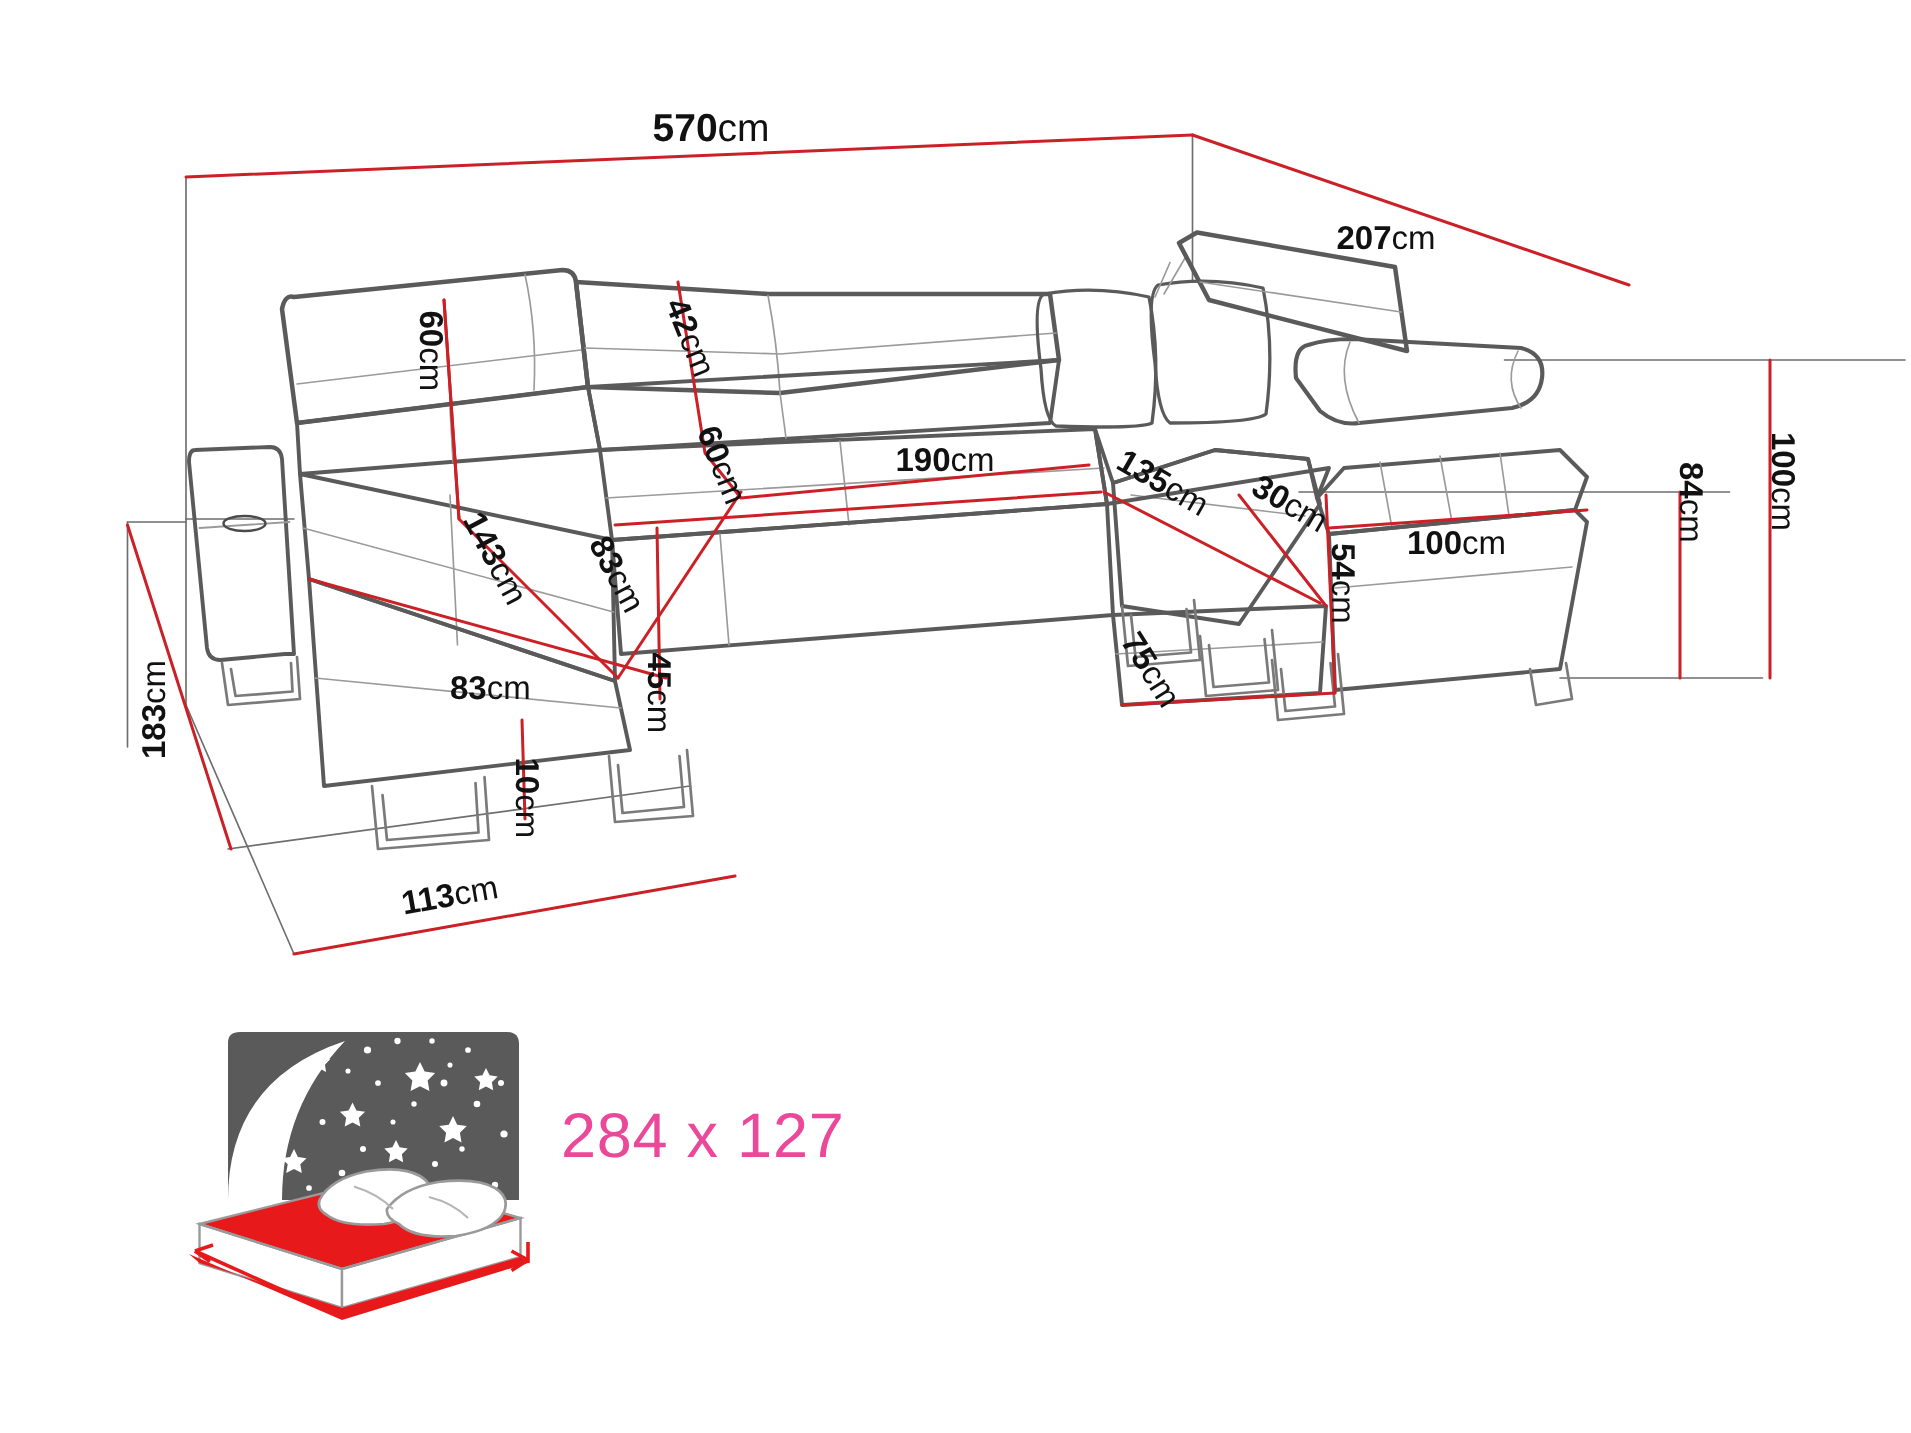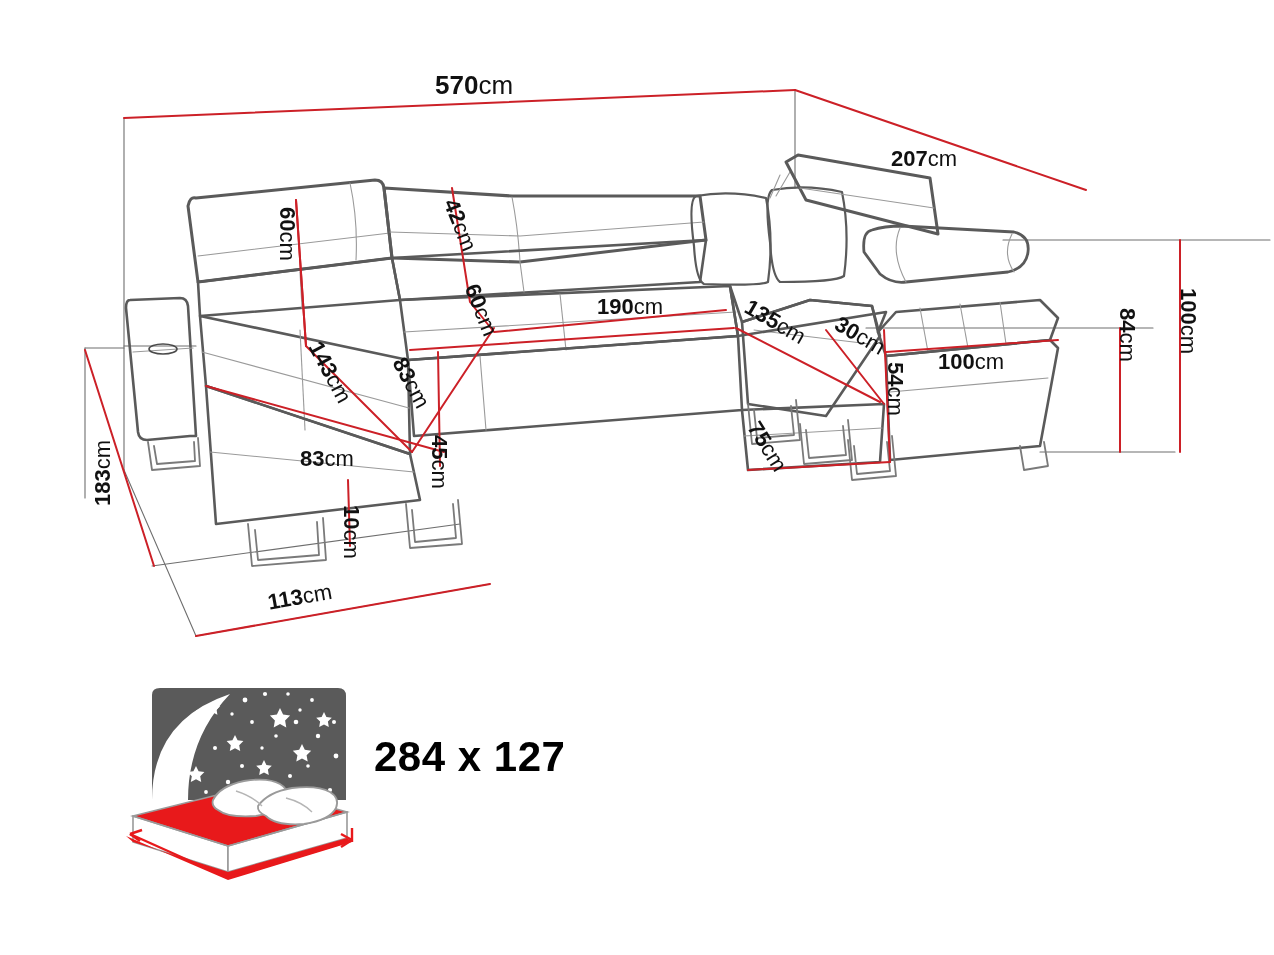--- a/index.html
+++ b/index.html
@@ -36,22 +36,22 @@
   }
   .dimlbl .num {
     font-weight: bold;
   }
   .dimlbl .unit {
     font-weight: normal;
   }
   #bed-size-label {
     position: absolute;
     white-space: nowrap;
-    color: #000000;
-    font-weight: bold;
+    color: #ec4899;
+    font-weight: normal;
     letter-spacing: 0.5px;
     line-height: 1;
   }
 </style>
 </head>
 <body>
 
 <div id="stage">
 
   <svg class="layer" viewBox="0 0 1274 955" xmlns="http://www.w3.org/2000/svg">

